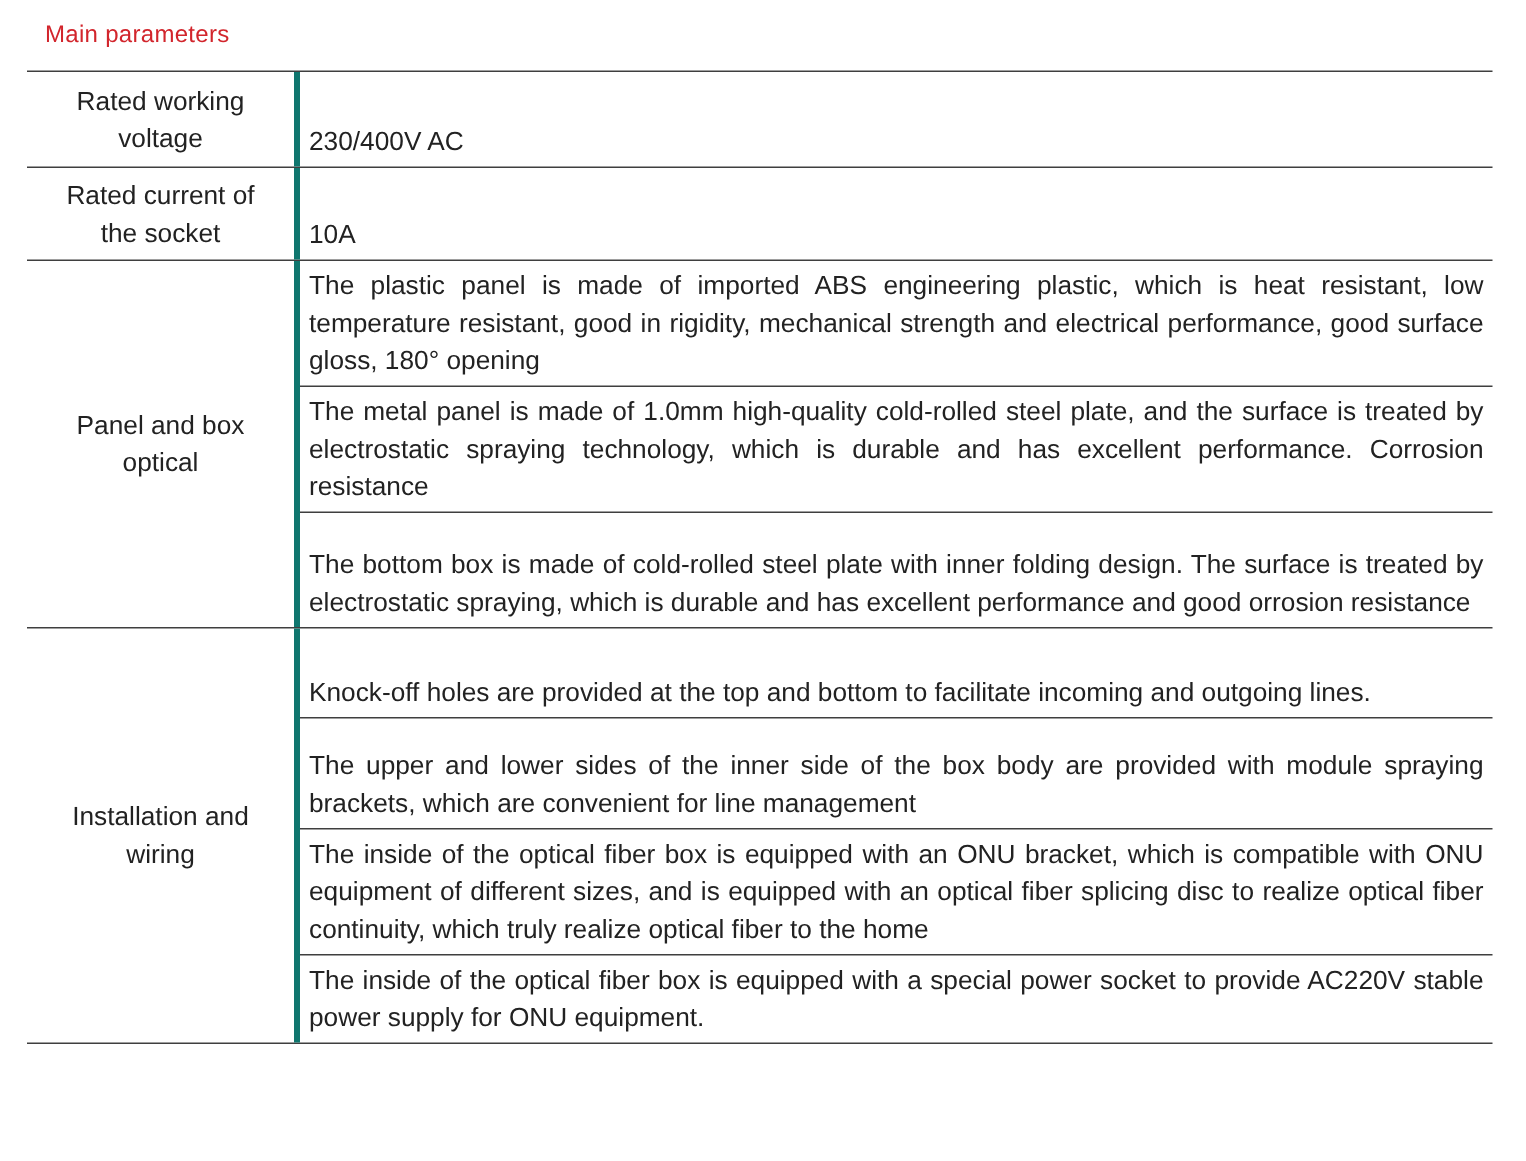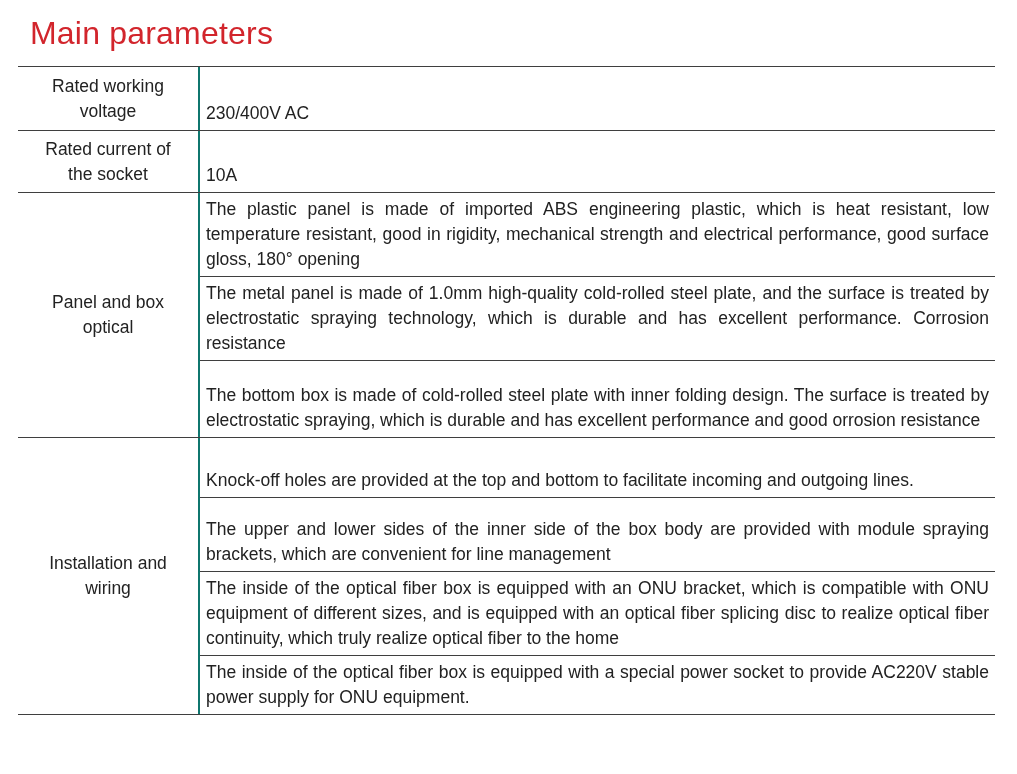--- a/index.html
+++ b/index.html
@@ -12,39 +12,39 @@
   .page {
     width: 1017px;
     height: 774px;
     background: #ffffff;
     box-sizing: border-box;
     overflow: hidden;
   }
   .title {
     margin: 0;
     padding: 15px 0 0 30px;
-    font-size: 32px;
+    font-size: 16px;
     font-weight: 400;
     color: #d2252c;
     letter-spacing: 0.2px;
   }
   .spec-table {
     margin: 14px 22px 0 18px;
     width: 977px;
     border-top: 1px solid #3f3f3f;
     box-sizing: border-box;
   }
   .t-row {
     display: flex;
     border-bottom: 1px solid #3f3f3f;
   }
   .label-cell {
     width: 182px;
     flex: 0 0 182px;
-    border-right: 2px solid #0f766e;
+    border-right: 4px solid #0f766e;
     display: flex;
     align-items: center;
     justify-content: center;
     text-align: center;
     box-sizing: border-box;
     font-size: 17.5px;
     line-height: 25px;
   }
   .label-cell span {
     display: inline-block;

